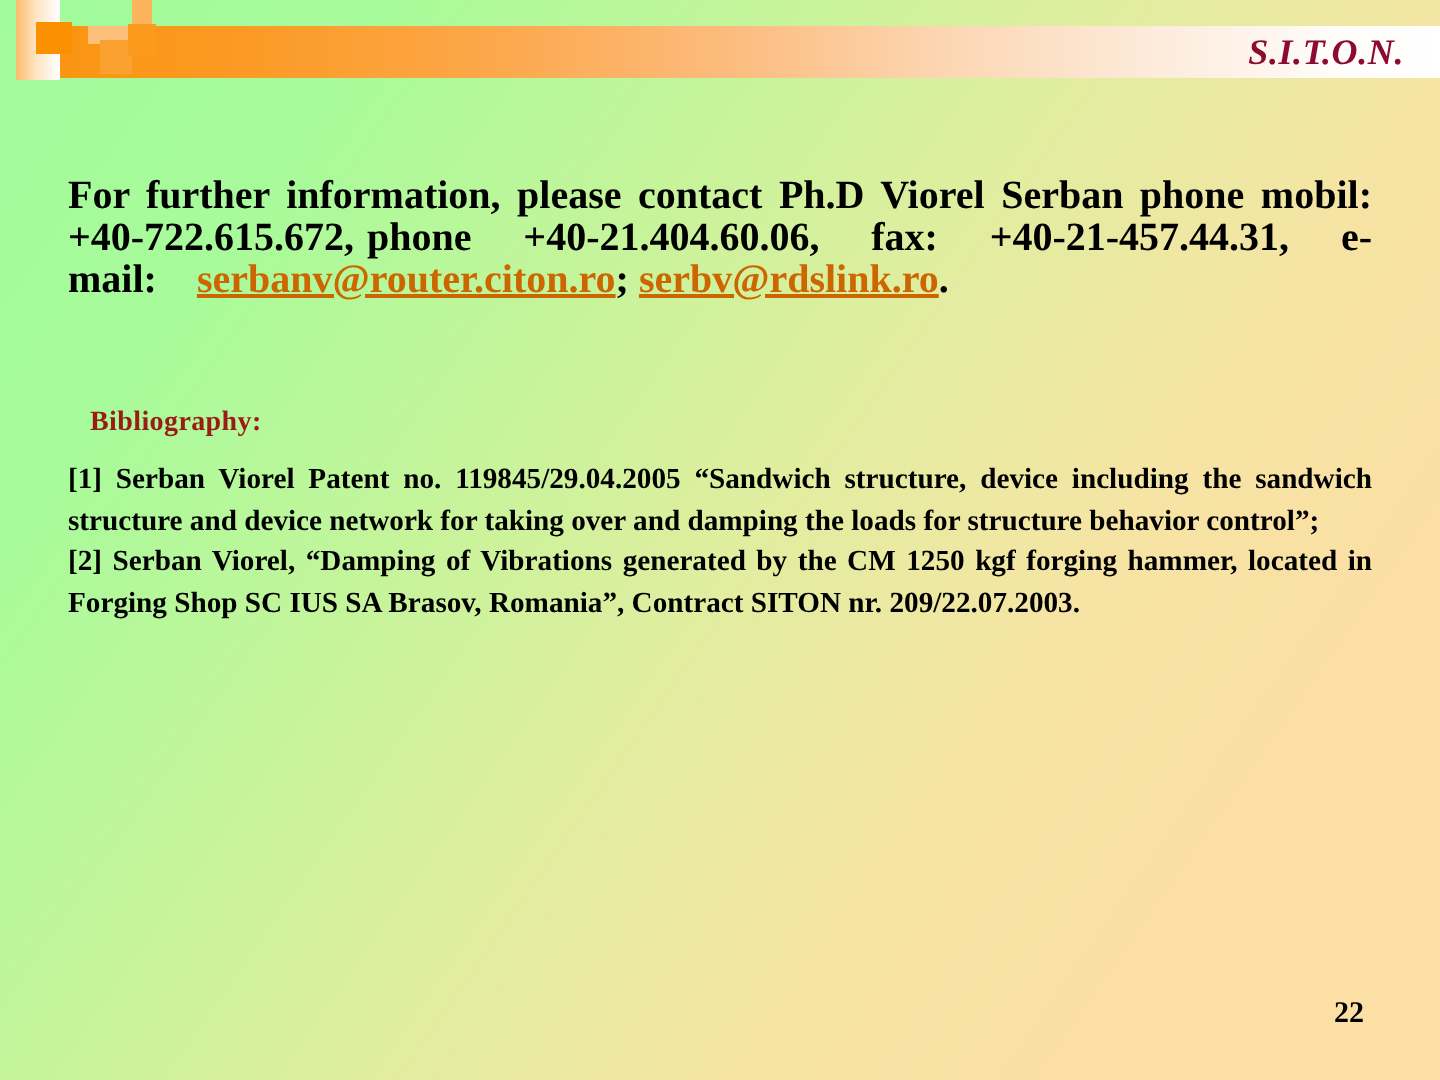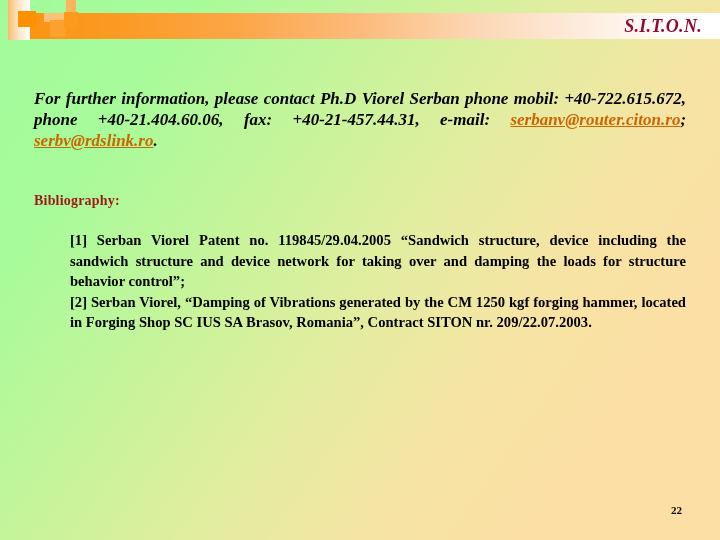--- a/index.html
+++ b/index.html
@@ -84,38 +84,37 @@
   
   .content {
     position: absolute;
     left: 34px;
     top: 88px;
     width: 652px;
   }
 
   .para-contact {
     font-family: "Liberation Serif", "DejaVu Serif", serif;
-    font-size: 17px;
+    font-size: 20px;
     font-weight: bold;
     color: #000000;
     line-height: 21px;
     text-align: justify;
     margin: 0;
-    font-style: italic;
   }
 
   a.maillink,
   .maillink {
     color: #cc6600;
     text-decoration: underline;
     font-weight: bold;
   }
 
   .biblio-heading {
-    margin: 0;
+    margin: 11px;
     position: absolute;
     top: 105px;
     left: 0;
     font-family: "Liberation Serif", "DejaVu Serif", serif;
     font-size: 14px;
     font-weight: bold;
     color: #9b1b16;
     letter-spacing: 0.2px;
   }
 
@@ -127,28 +126,28 @@
     font-family: "Liberation Serif", "DejaVu Serif", serif;
     font-size: 14.6px;
     font-weight: bold;
     color: #000000;
     line-height: 20.5px;
   }
   .ref {
     margin: 0;
     text-align: justify;
   }
-  .ref.j { text-align: justify; margin-left: 36px; }
+  .ref.j { text-align: justify; }
 
   .page-number {
     position: absolute;
     right: 38px;
     bottom: 24px;
     font-family: "Liberation Serif", "DejaVu Serif", serif;
-    font-size: 11px;
+    font-size: 15px;
     font-weight: bold;
     color: #000000;
     margin-top: 13px;
   }
 </style>
 </head>
 <body>
 
 <div id="slide">
 

